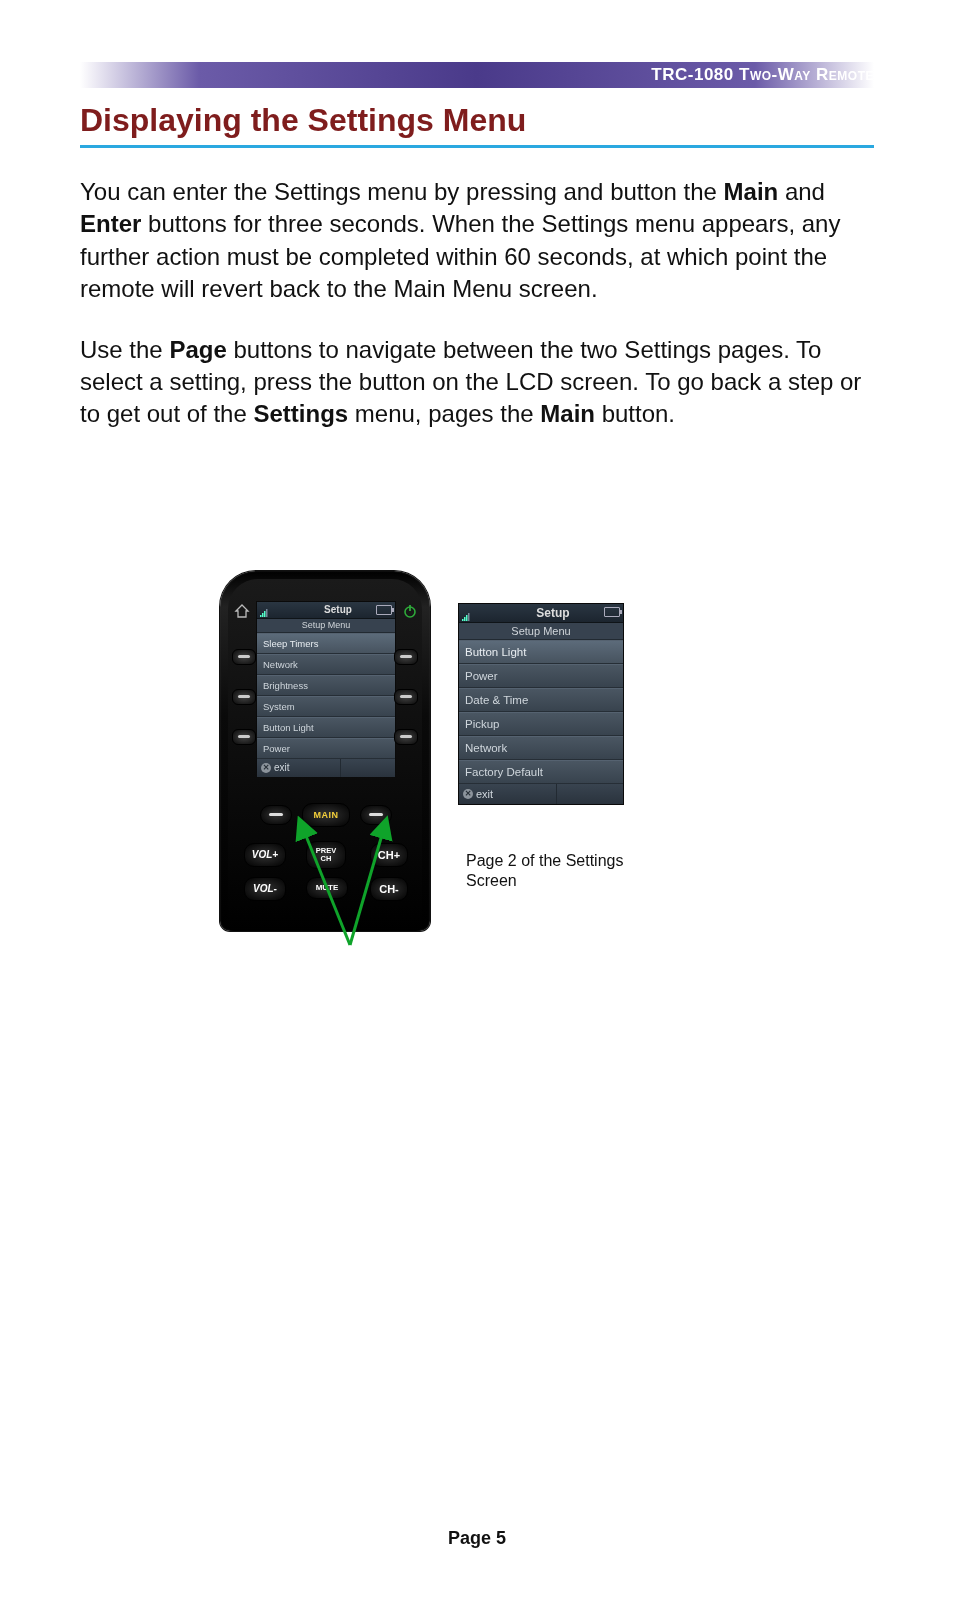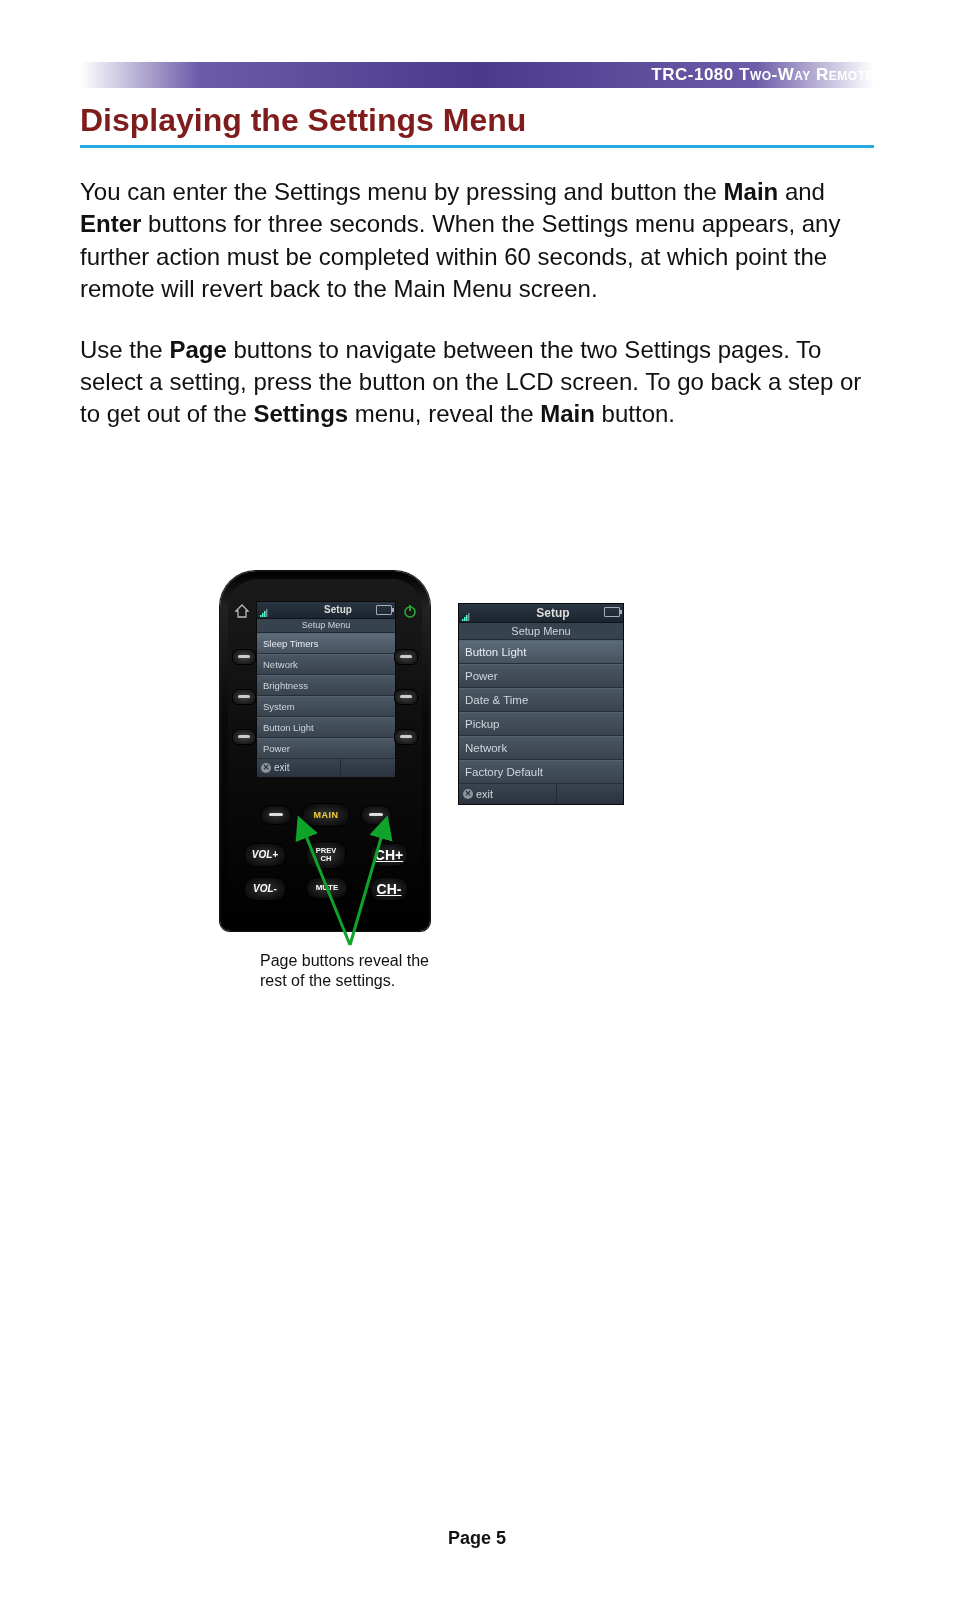--- a/index.html
+++ b/index.html
@@ -147,21 +147,21 @@
     border:1px solid #000; border-radius: 10px;
     display:flex; align-items:center; justify-content:center;
     color:#fff; font-size:9px; font-weight:bold;
   }
   .btn-pill.small { width:30px; height:18px; }
   .btn-pill.small .dash{ width:14px; height:3px; background:#ddd; border-radius:2px; }
   .main-btn { width:46px; height:22px; color:#f3cf3a; font-size:9px; letter-spacing:0.5px; }
   .vol-btn { width:40px; height:22px; font-size:10px;font-style:italic; }
   .prev-btn { width:38px; height:26px; font-size:7.5px; line-height:8px; text-align:center; }
   .mute-btn { width:40px; height:20px; font-size:8px; }
-  .ch-btn { width:36px; height:22px; font-size:14px;text-decoration:underline; }
+  .ch-btn { width:36px; height:22px; font-size:11px; }
 
   
   .panel2 {
     position: absolute;
     left: 378px;
     top: 32px;
     width: 164px;
     background: #2a3440;
     border: 1px solid #0a0a0a;
   }
@@ -191,21 +191,21 @@
 
 <div class="header-bar">TRC-1080 Two-Way Remote</div>
 <div class="section-title">Displaying the Settings Menu</div>
 <div class="divider"></div>
 
 <div class="body-text">
   <span>You can enter the Settings menu by pressing and button the </span><b>Main</b><span> and </span><b>Enter</b><span> buttons for three seconds.  When the Settings menu appears, any further action must be completed within 60 seconds, at which point the remote will revert back to the Main Menu screen.</span>
 </div>
 
 <div class="body-text">
-  <span>Use the </span><b>Page</b><span> buttons to navigate between the two Settings pages. To select a setting, press the button on the LCD screen. To go back a step or to get out of the </span><b>Settings</b><span> menu, reveal the </span><b>Main</b><span> button.</span>
+  <span>Use the </span><b>Page</b><span> buttons to navigate between the two Settings pages. To select a setting, press the button on the LCD screen. To go back a step or to get out of the </span><b>Settings</b><span> menu, pages the </span><b>Main</b><span> button.</span>
 </div>
 
 <div class="figure-area">
 
   <div class="remote">
     <div class="remote-inner"></div>
 
     <span class="home-icon">
       <svg viewBox="0 0 16 16">
           <path d="M2 8 L8 2 L14 8 L12 8 L12 14 L4 14 L4 8 Z" fill="none" stroke="#bbb" stroke-width="1.3"></path>
@@ -316,16 +316,16 @@
     <div class="lcd-item">Factory Default</div>
     <div class="lcd-exit">
       <span class="x">✕</span>
       <span>exit</span>
       <span class="split"></span>
         <span class="midline"></span>
         <span class="split"></span>
     </div>
   </div>
 
-  <div class="caption1">Page buttons reveal the rest of the settings.</div>
+  <div class="caption2">Page 2 of the Settings Screen</div>
 </div>
 
 <div class="page-num">Page 5</div>
 
 </body></html>

